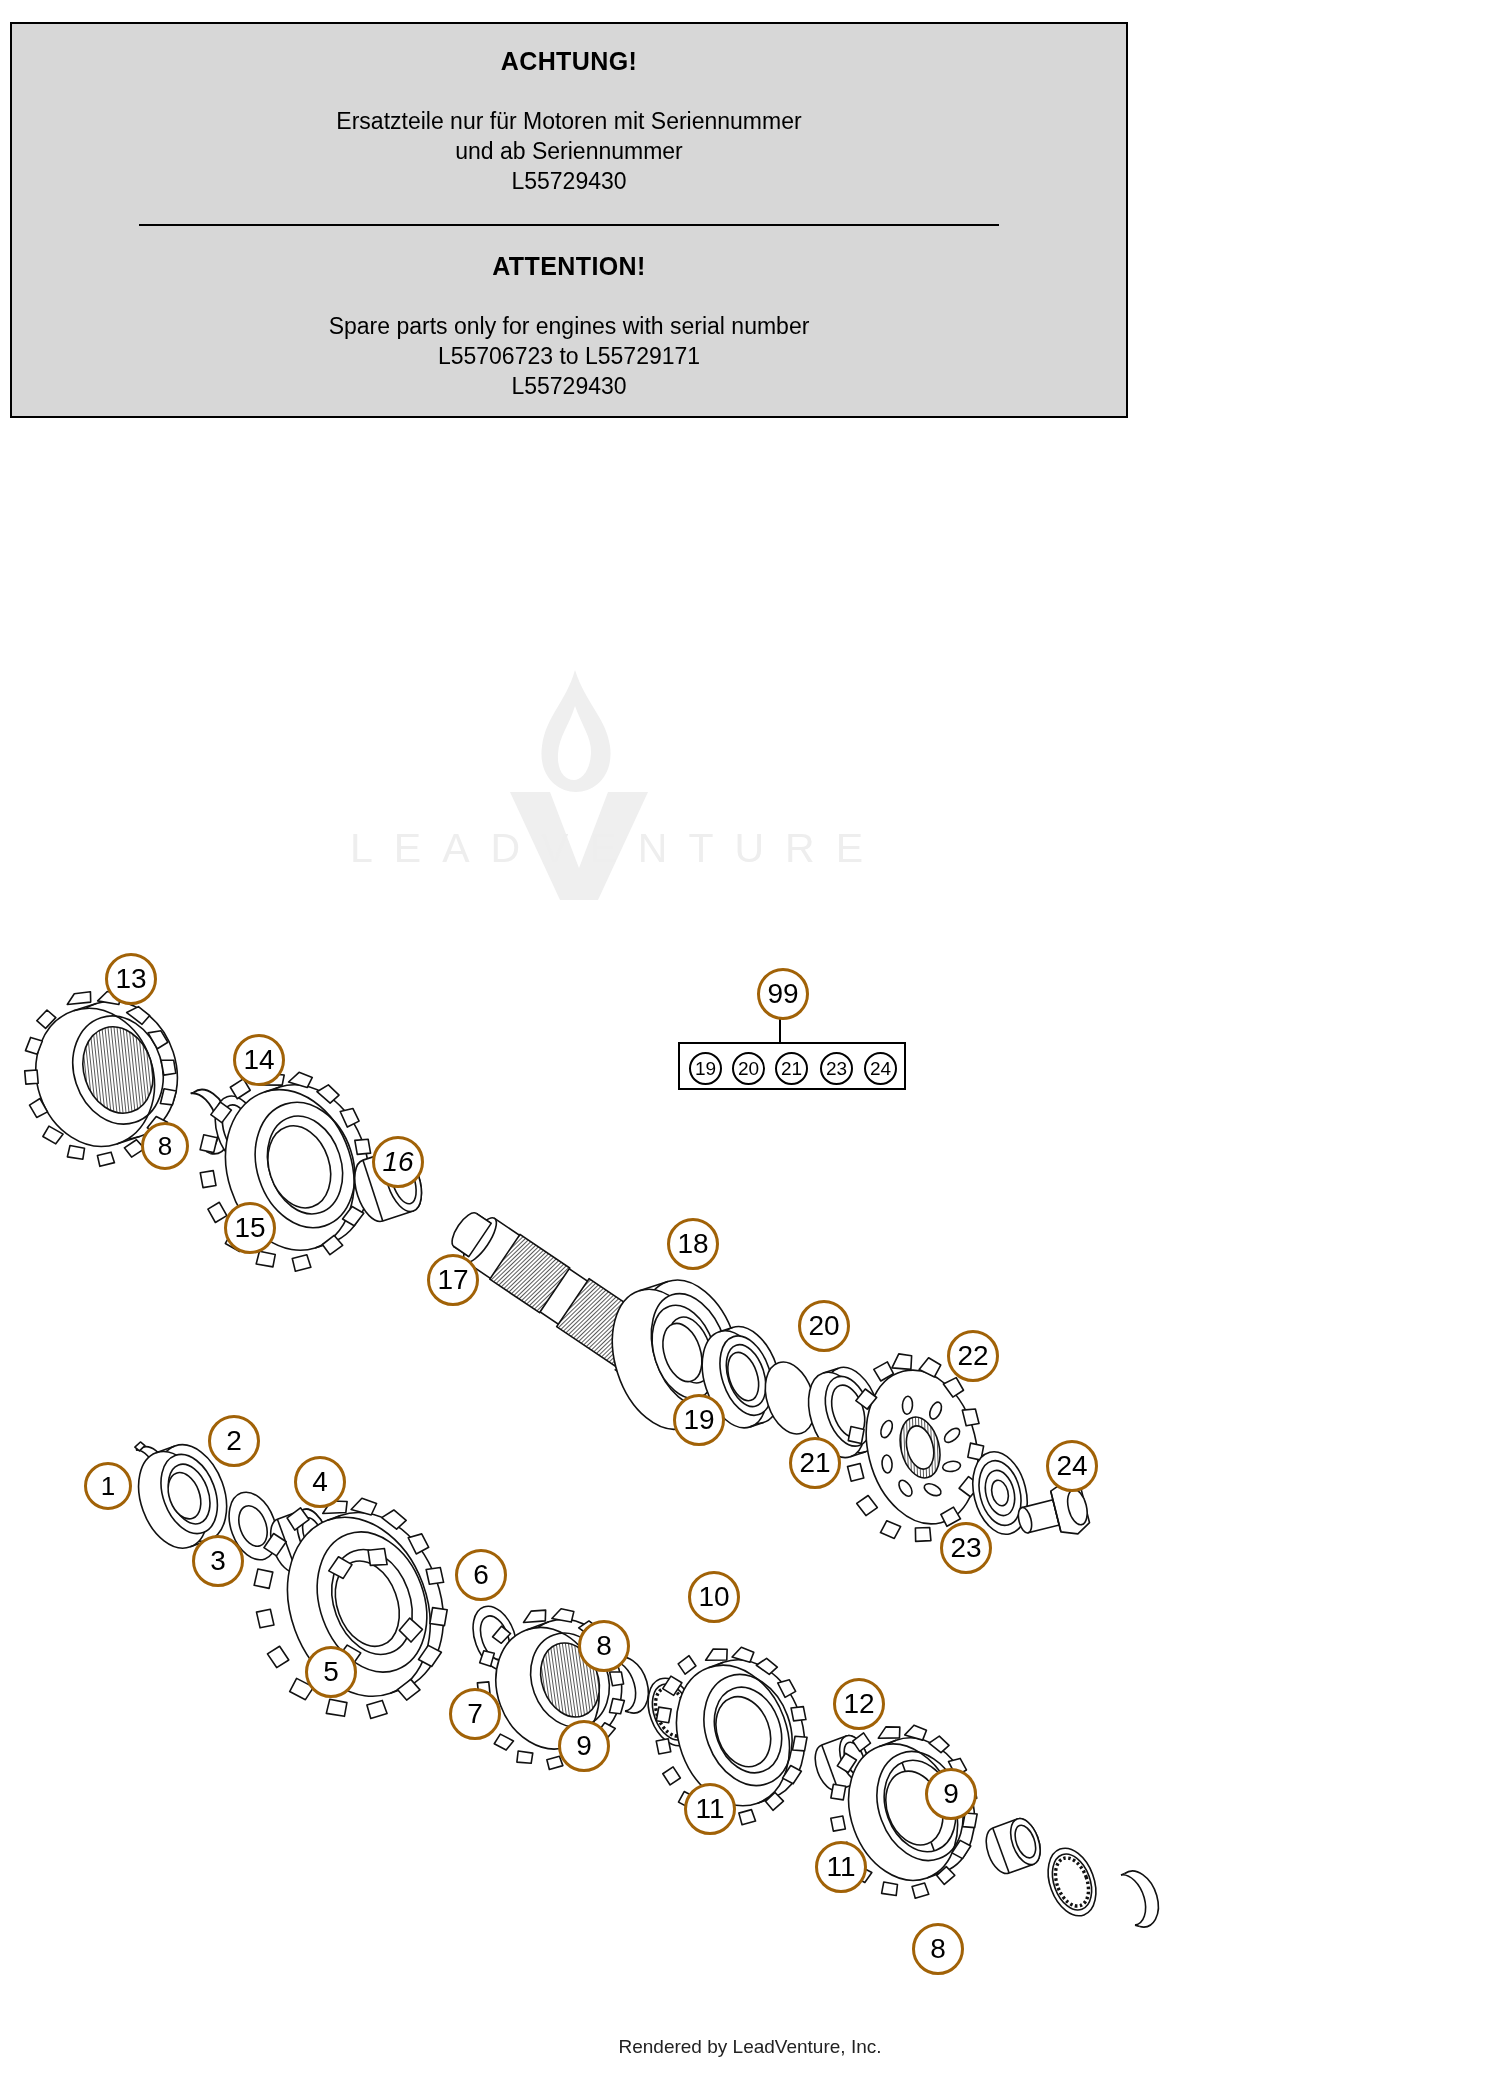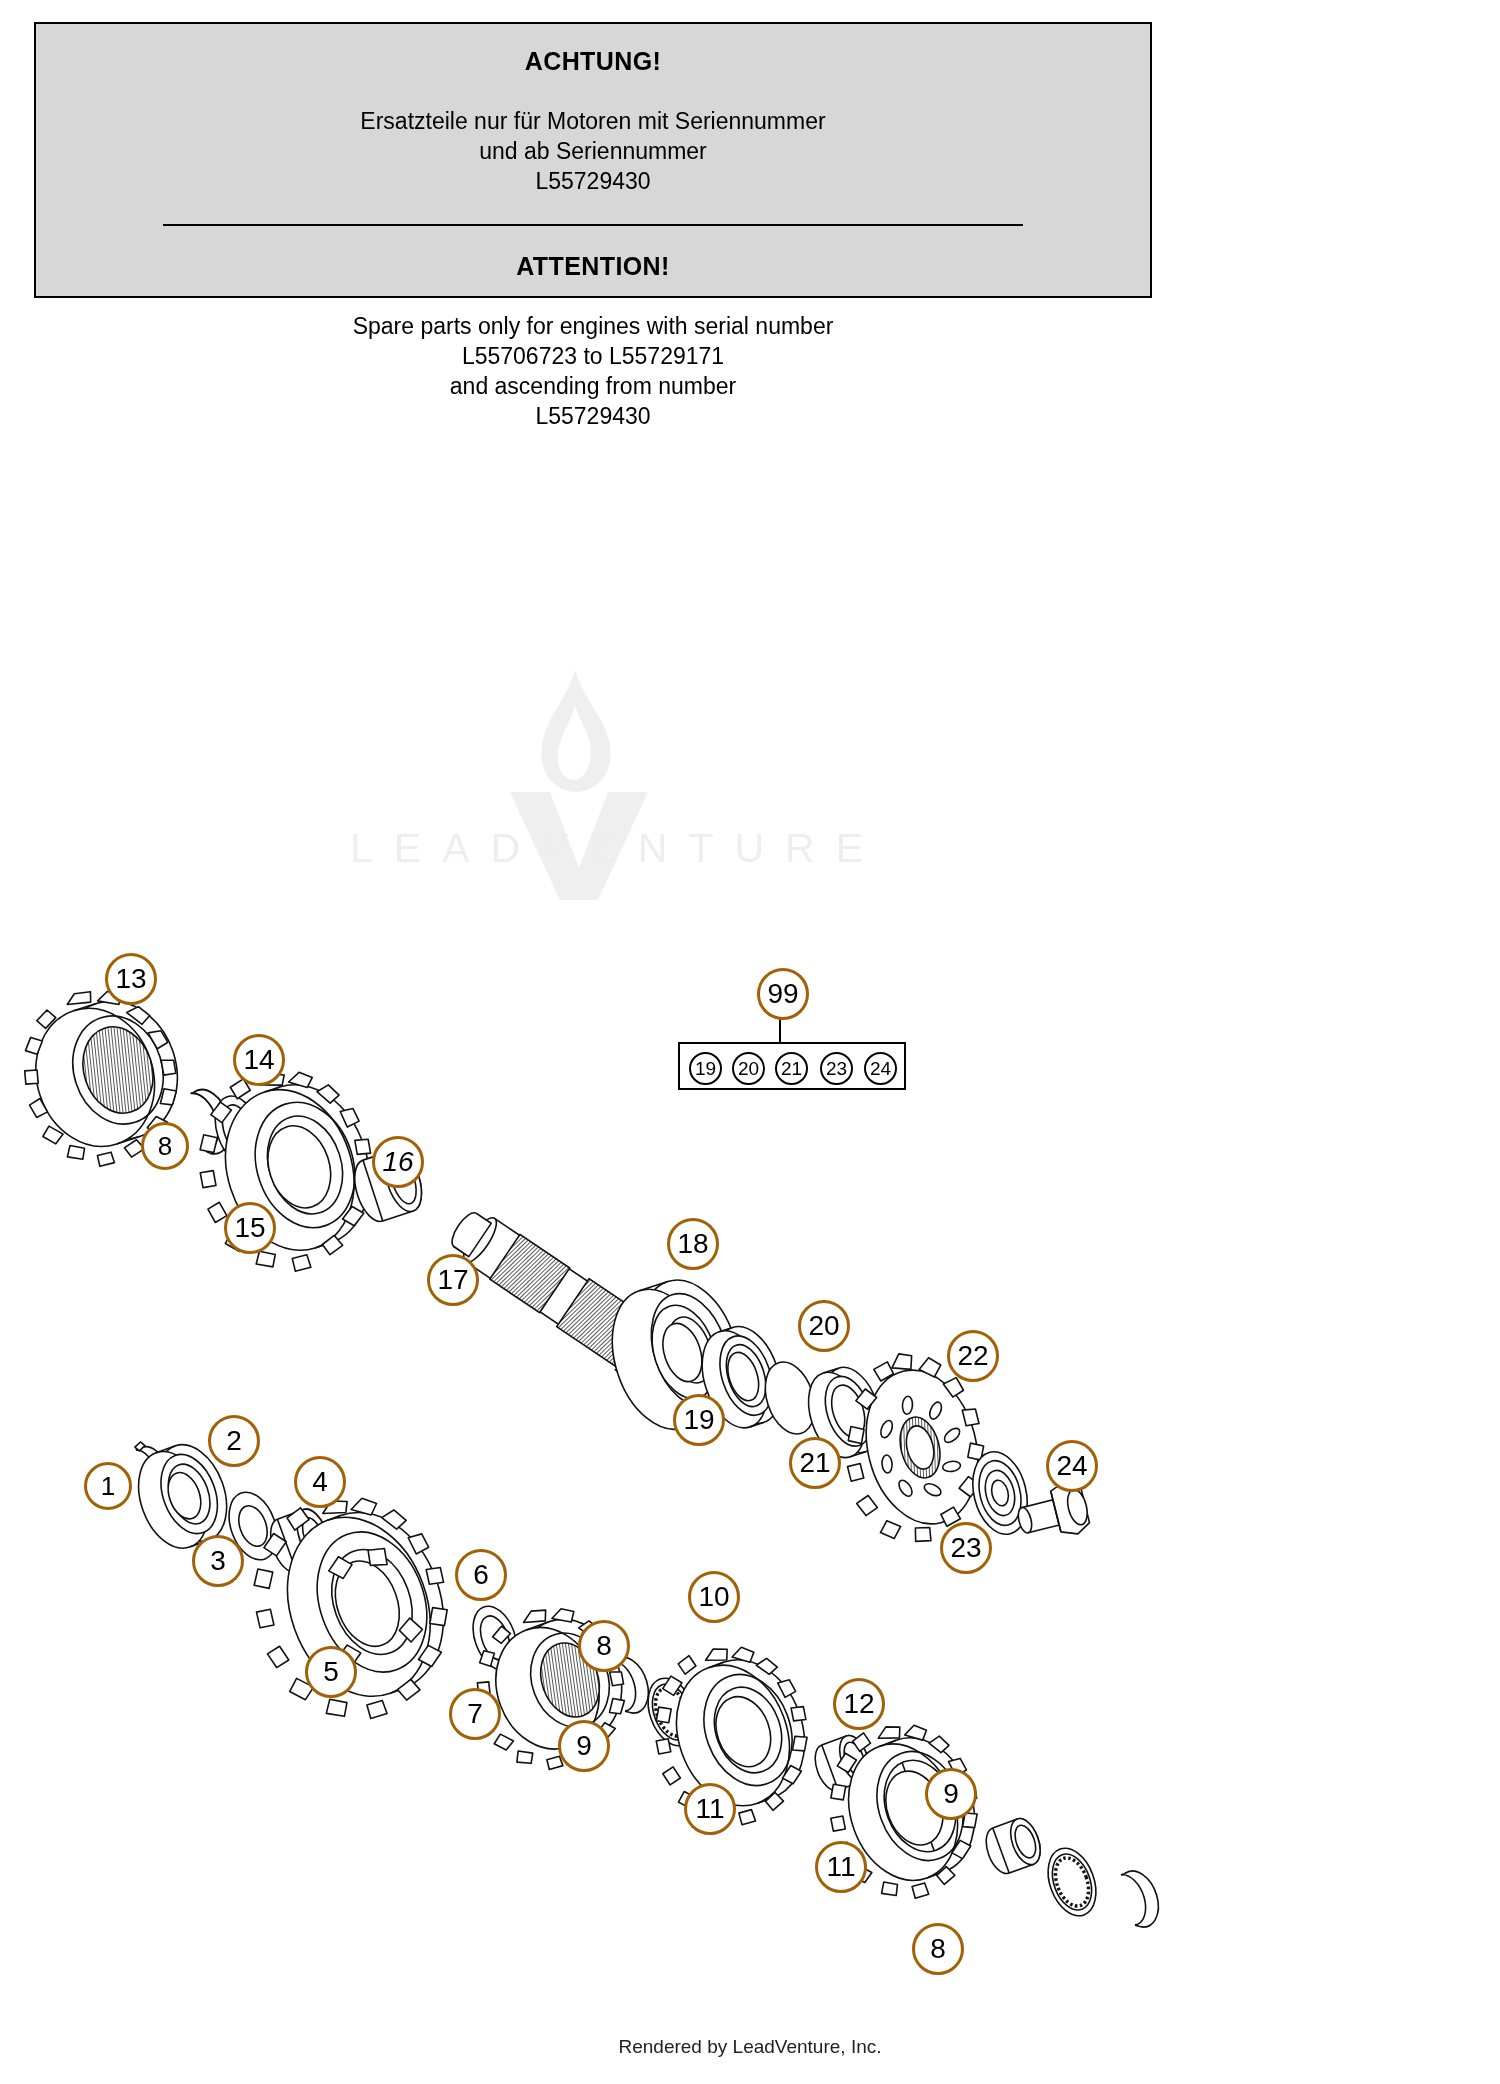--- a/index.html
+++ b/index.html
@@ -16,26 +16,25 @@
     color: #000000;
     overflow: hidden;
   }
 
   
   #notice-box {
     position: absolute;
     left: 10px;
     top: 22px;
     width: 1118px;
-    height: 276px;
+    height: 396px;
     background: #d7d7d7;
     border: 2px solid #000000;
     box-sizing: border-box;
     text-align: center;
-    margin-left: 24px;
   }
   .notice-title {
     font-size: 25px;
     font-weight: bold;
     letter-spacing: 0.4px;
     margin: 0;
     padding: 0;
   }
   .notice-line {
     font-size: 23px;
@@ -169,21 +168,20 @@
     </div>
   </div>
 
   <div id="notice-divider"></div>
 
   <div id="notice-en">
     <p class="notice-title">ATTENTION!</p>
     <div class="notice-body">
       <p class="notice-line">Spare parts only for engines with serial number</p>
       <p class="notice-line">L55706723 to L55729171</p>
-      <p class="notice-line">and ascending from number</p>
       <p class="notice-line">L55729430</p>
     </div>
   </div>
 
 </div>
 
 <div id="diagram">
 
   <svg id="watermark" viewBox="0 0 420 240">
     <path d="M205 10 C 196 42, 176 56, 172 86 C 168 114, 186 132, 206 132

